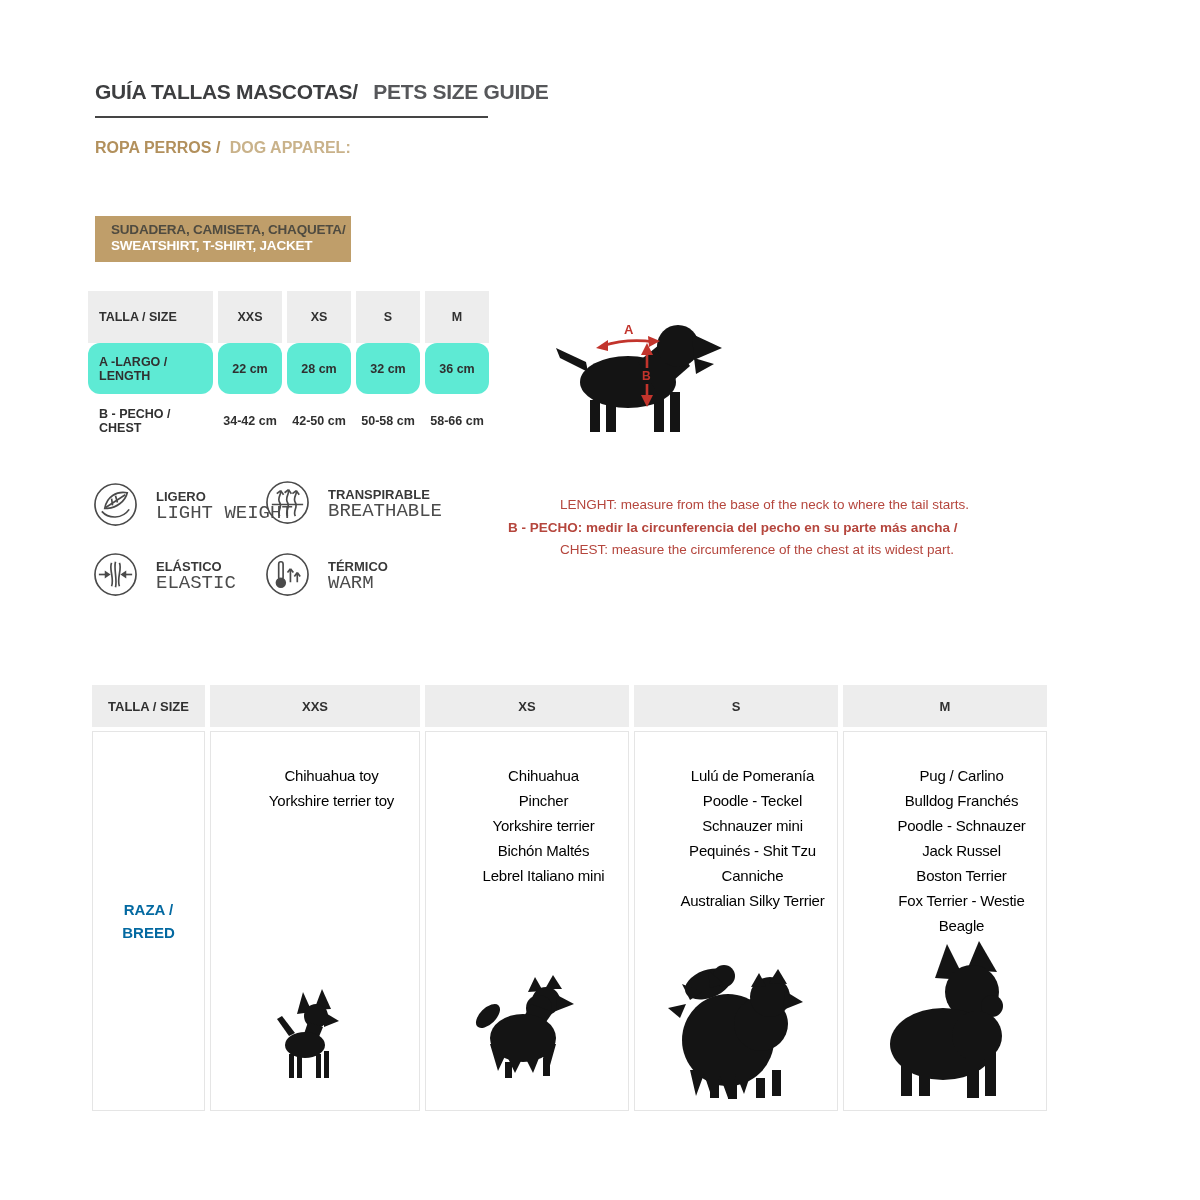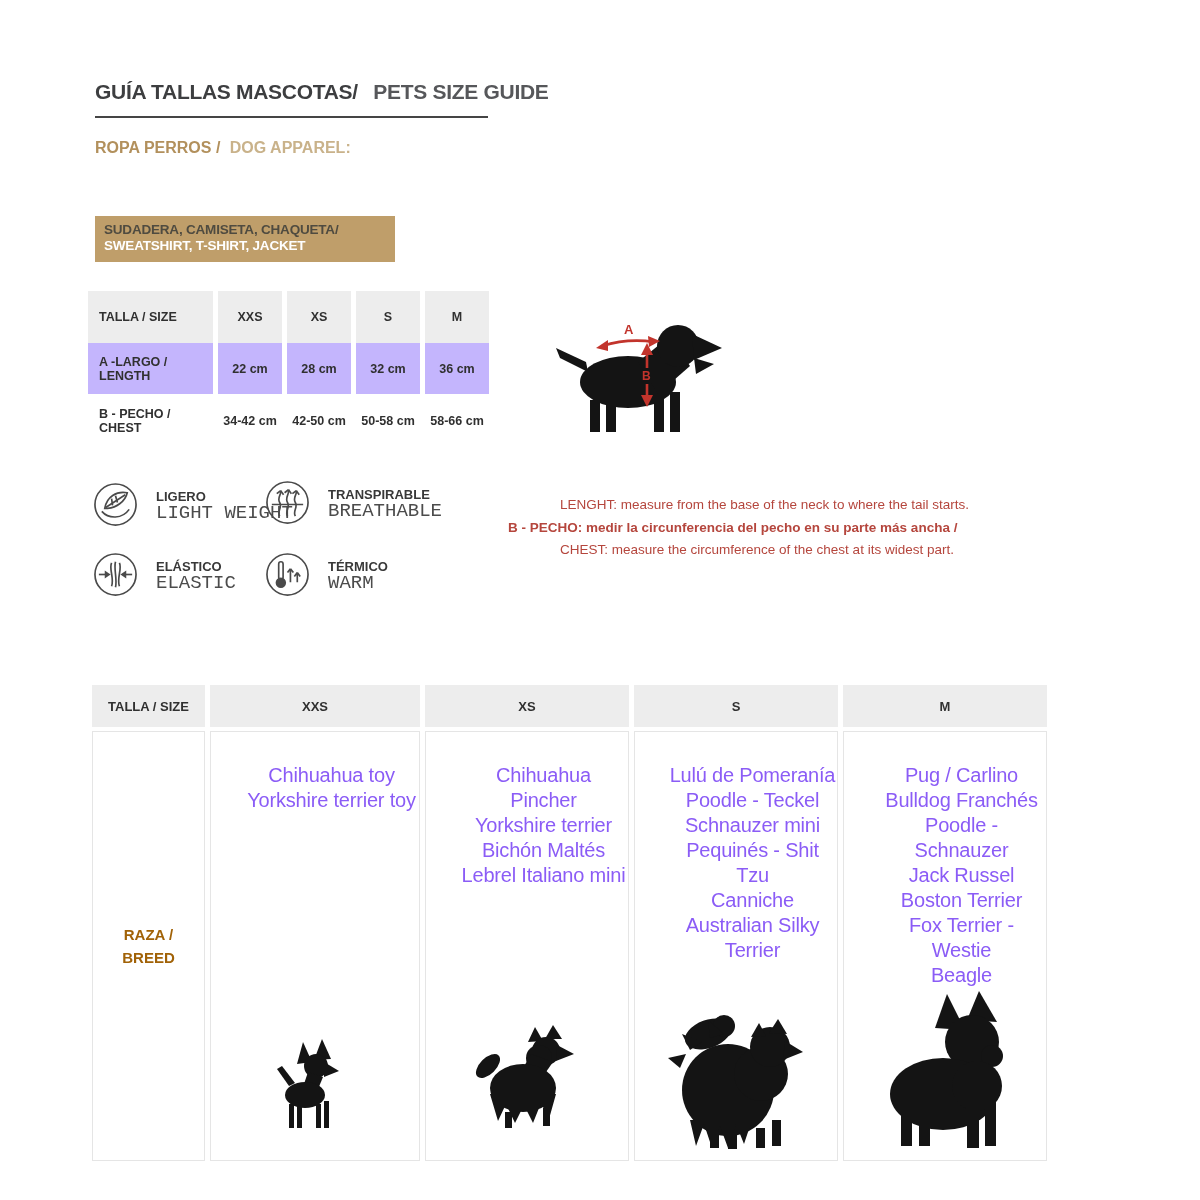--- a/index.html
+++ b/index.html
@@ -9,31 +9,31 @@
   }
   
   .title{position:absolute;left:95px;top:80px;font-size:21px;font-weight:bold;letter-spacing:-0.3px;white-space:nowrap;}
   .title .t-es{color:#3d3e40;}
   .title .t-en{color:#56575a;margin-left:10px;}
   .title-divider{position:absolute;left:95px;top:116px;width:393px;border-top:2px solid #454545;}
   .subtitle{position:absolute;left:95px;top:139px;font-size:16px;font-weight:bold;white-space:nowrap;}
   .subtitle .s-es{color:#b2905c;}
   .subtitle .s-en{color:#c9b28a;margin-left:5px;}
   
-  .banner{position:absolute;left:95px;top:216px;width:300px;height:46px;background:#bf9e6a;
-    box-sizing:border-box;padding:6px 0 0 9px;line-height:16px;font-size:13.5px;font-weight:bold;}
+  .banner{position:absolute;left:95px;top:216px;width:256px;height:46px;background:#bf9e6a;
+    box-sizing:border-box;padding:6px 0 0 16px;line-height:16px;font-size:13.5px;font-weight:bold;}
   .banner .b1{color:#4f4b40;letter-spacing:-0.2px;}
   .banner .b2{color:#ffffff;letter-spacing:-0.2px;}
   
   .size-table{position:absolute;left:88px;top:291px;display:grid;
     grid-template-columns:125px 64px 64px 64px 64px;grid-template-rows:52px 51px 54px;column-gap:5px;}
   .st-cell{display:flex;align-items:center;justify-content:center;font-size:12.5px;font-weight:bold;color:#303030;}
   .st-cell.st-label{justify-content:flex-start;padding-left:11px;}
   .st-h{background:#ededed;}
-  .st-a{background:#c4b5fd;}
+  .st-a{background:#5eead4;border-radius:12px;}
   .st-b{background:#ffffff;}
   
   .diagram{position:absolute;left:550px;top:310px;}
   
   .feature{position:absolute;display:flex;align-items:center;gap:18px;}
   .f1{left:93px;top:482px;} .f2{left:265px;top:480px;} .f3{left:93px;top:552px;} .f4{left:265px;top:552px;}
   .f-es{font-weight:bold;font-size:13px;color:#383838;line-height:16px;}
   .f-en{font-size:19px;color:#4c4c4c;line-height:16px;font-family:Liberation Mono, monospace;}
   
   .notes{position:absolute;left:508px;top:494px;width:480px;color:#b5463d;font-size:13.5px;line-height:22.5px;}
@@ -41,23 +41,23 @@
   .note-l2{padding-left:52px;}
   
   .bt-header{position:absolute;left:92px;top:685px;display:grid;
     grid-template-columns:113px 210px 204px 204px 204px;column-gap:5px;height:42px;}
   .bt-h-cell{background:#ededed;display:flex;align-items:center;justify-content:center;
     font-size:13px;font-weight:bold;color:#303030;}
   .bt-body{position:absolute;left:92px;top:731px;display:grid;
     grid-template-columns:113px 210px 204px 204px 204px;column-gap:5px;height:377px;}
   .bt-cell{background:#fff;border:1px solid #e5e5e5;box-sizing:border-box;
     display:flex;flex-direction:column;align-items:center;}
-  .bt-label-cell{justify-content:center;font-size:15px;font-weight:bold;color:#a16207;
+  .bt-label-cell{justify-content:center;font-size:15px;font-weight:bold;color:#0369a1;
     text-align:right;line-height:23px;}
-  .breed-list{padding-top:31px;text-align:center;font-size:20px;color:#8b5cf6;line-height:25px;letter-spacing:-0.2px;margin-left:33px;}
+  .breed-list{padding-top:31px;text-align:center;font-size:15px;color:#000000;line-height:25px;letter-spacing:-0.2px;margin-left:33px;}
   .dog{margin-top:auto;}
   .dog-xxs{margin-bottom:28px;}
   .dog-xs{margin-bottom:30px;}
   .dog-s{margin-bottom:8px;}
   .dog-m{margin-bottom:10px;}
   svg{display:block;}
 </style>
 </head>
 <body>
 

